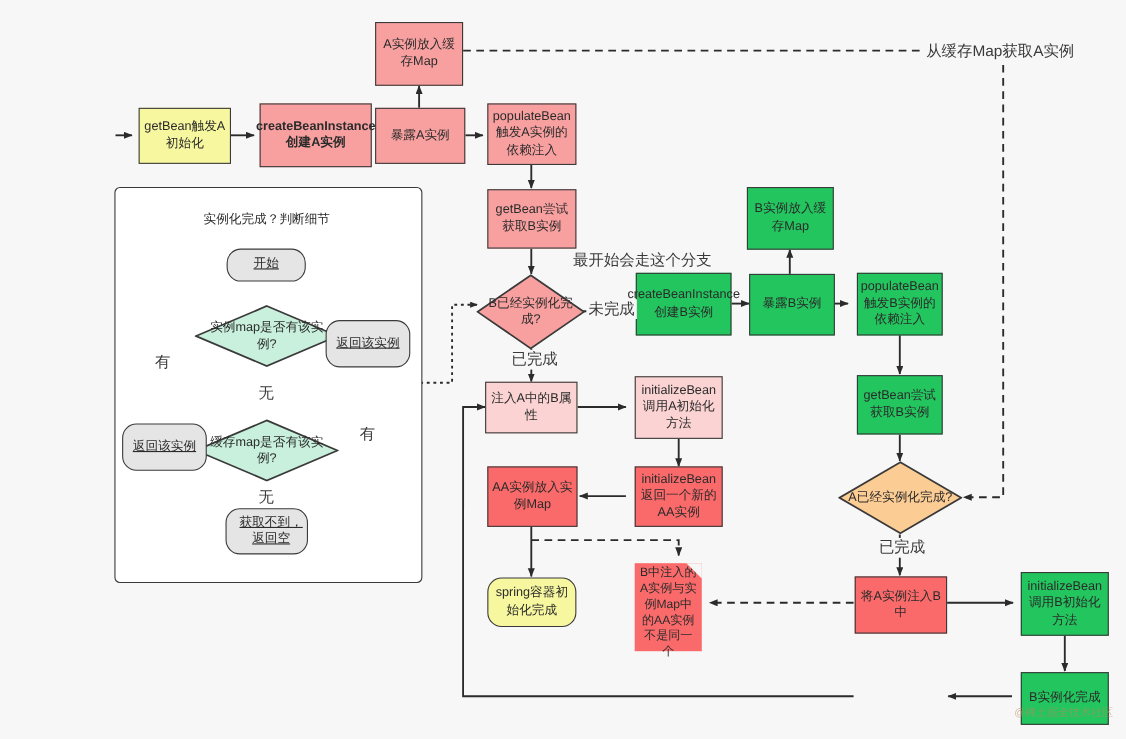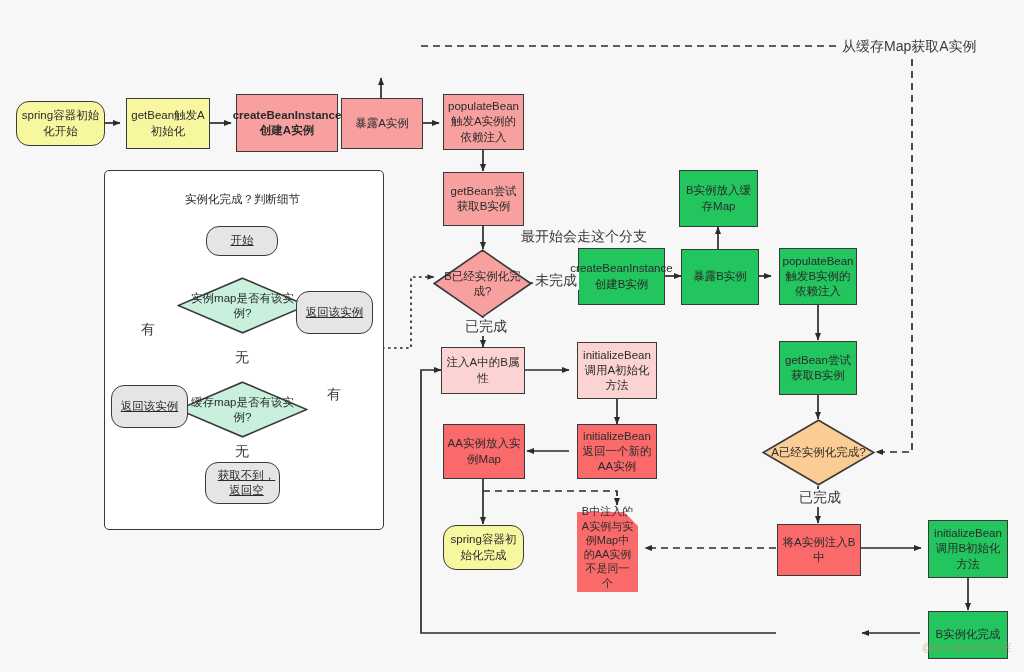--- a/index.html
+++ b/index.html
@@ -71,21 +71,21 @@
     z-index:4;
   }
   .edge-label.onwhite{background:#ffffff;}
 
   .note{
     position:absolute;
     background:#fb6a6a;
     border:none;
     font-size:11px;line-height:1.3;
     color:#2b2b2b;text-align:center;
-    display:flex;align-items:flex-end;justify-content:center;
+    display:flex;align-items:flex-start;justify-content:center;
     z-index:3;
     padding:2px 4px;box-sizing:border-box;
   }
   .note .fold{
     position:absolute;right:0;top:0;width:0;height:0;
     border-left:14px solid transparent;
     border-top:14px solid #f7f7f7;
   }
   .watermark{
     position:absolute;
@@ -208,28 +208,28 @@
 
   <div class="node round white" style="left:111px;top:385px;width:77px;height:43px;">返回该实例</div>
 
   <div class="node round white" style="left:205px;top:462px;width:75px;height:42px;padding-left:11px;">获取不到，返回空</div>
 
   <div class="edge-label onwhite" style="left:139px;top:321px;">有</div>
   <div class="edge-label onwhite" style="left:233px;top:349px;">无</div>
   <div class="edge-label onwhite" style="left:325px;top:386px;">有</div>
   <div class="edge-label onwhite" style="left:233px;top:443px;">无</div>
 
-  <div class="node round yellow" style="left:16px;top:101px;width:89px;height:45px;">spring容器初始化开始</div>
 
   <div class="node rect yellow" style="left:126px;top:98px;width:84px;height:51px;">getBean触发A初始化</div>
 
   <div class="node rect pink" style="left:236px;top:94px;width:102px;height:58px;font-weight:bold;">createBeanInstance创建A实例</div>
 
   <div class="node rect pink" style="left:341px;top:98px;width:82px;height:51px;">暴露A实例</div>
 
+  <div class="node rect pink" style="left:341px;top:20px;width:80px;height:58px;">A实例放入缓存Map</div>
 
   <div class="node rect pink" style="left:443px;top:94px;width:81px;height:56px;">populateBean触发A实例的依赖注入</div>
 
   <div class="node rect pink" style="left:443px;top:172px;width:81px;height:54px;">getBean尝试获取B实例</div>
 
   <div class="diamond" style="left:433px;top:249px;width:99px;height:69px;">
     <svg class="dshape" viewBox="0 0 99 69" preserveAspectRatio="none">
       <polygon points="49.5,1.2 97.8,34.5 49.5,67.8 1.2,34.5" fill="#f8a0a0" stroke="#3a3a3a" stroke-width="1.6"></polygon>
     </svg>
     <div class="dlabel" style="padding:0 6px;">B已经实例化完成?</div>

